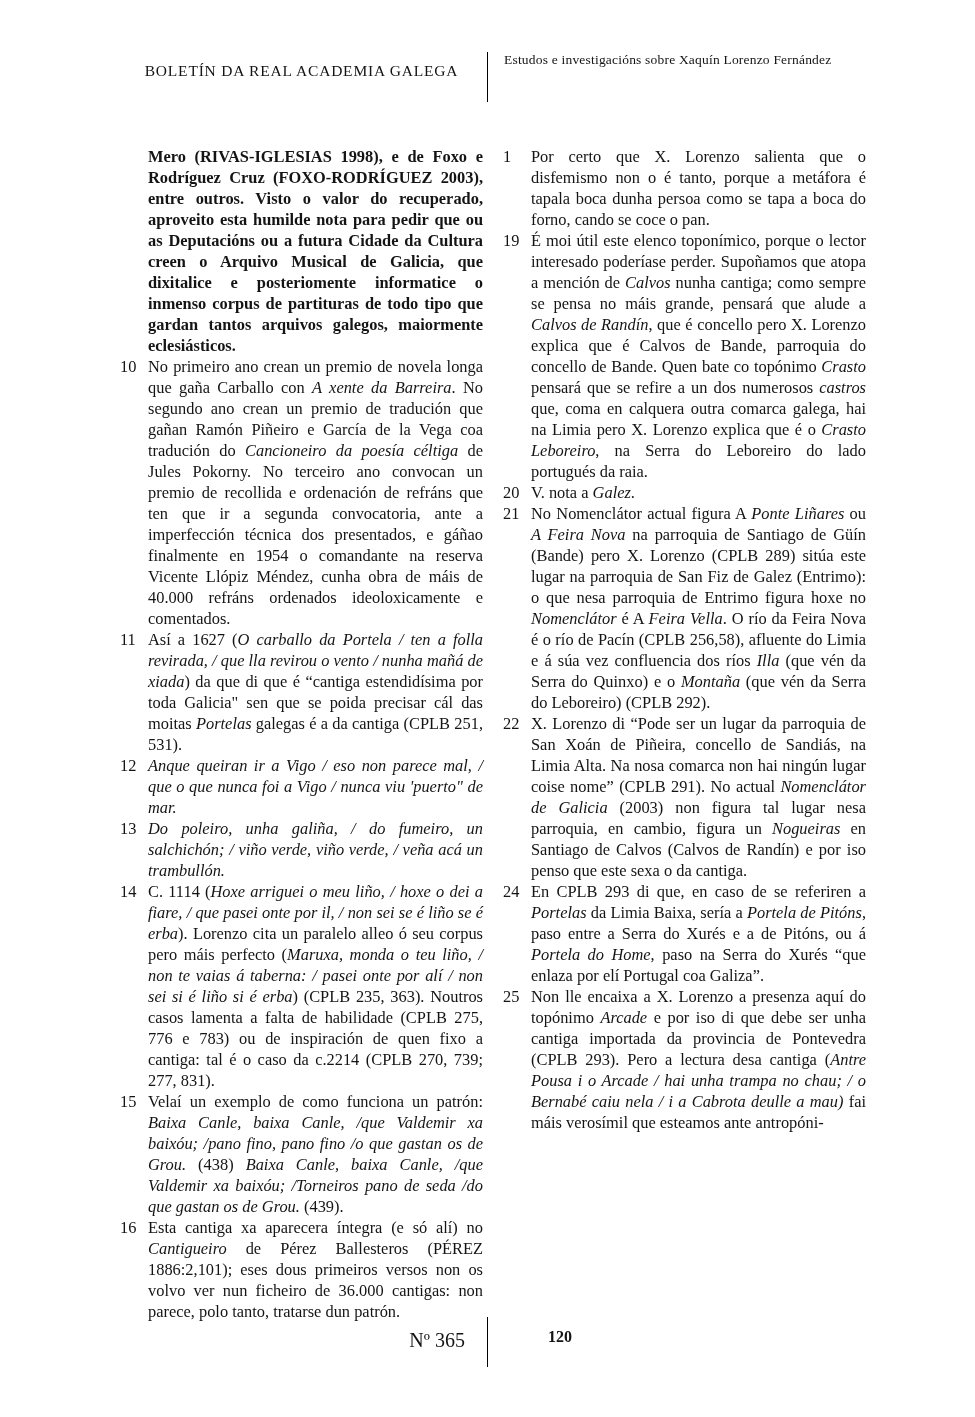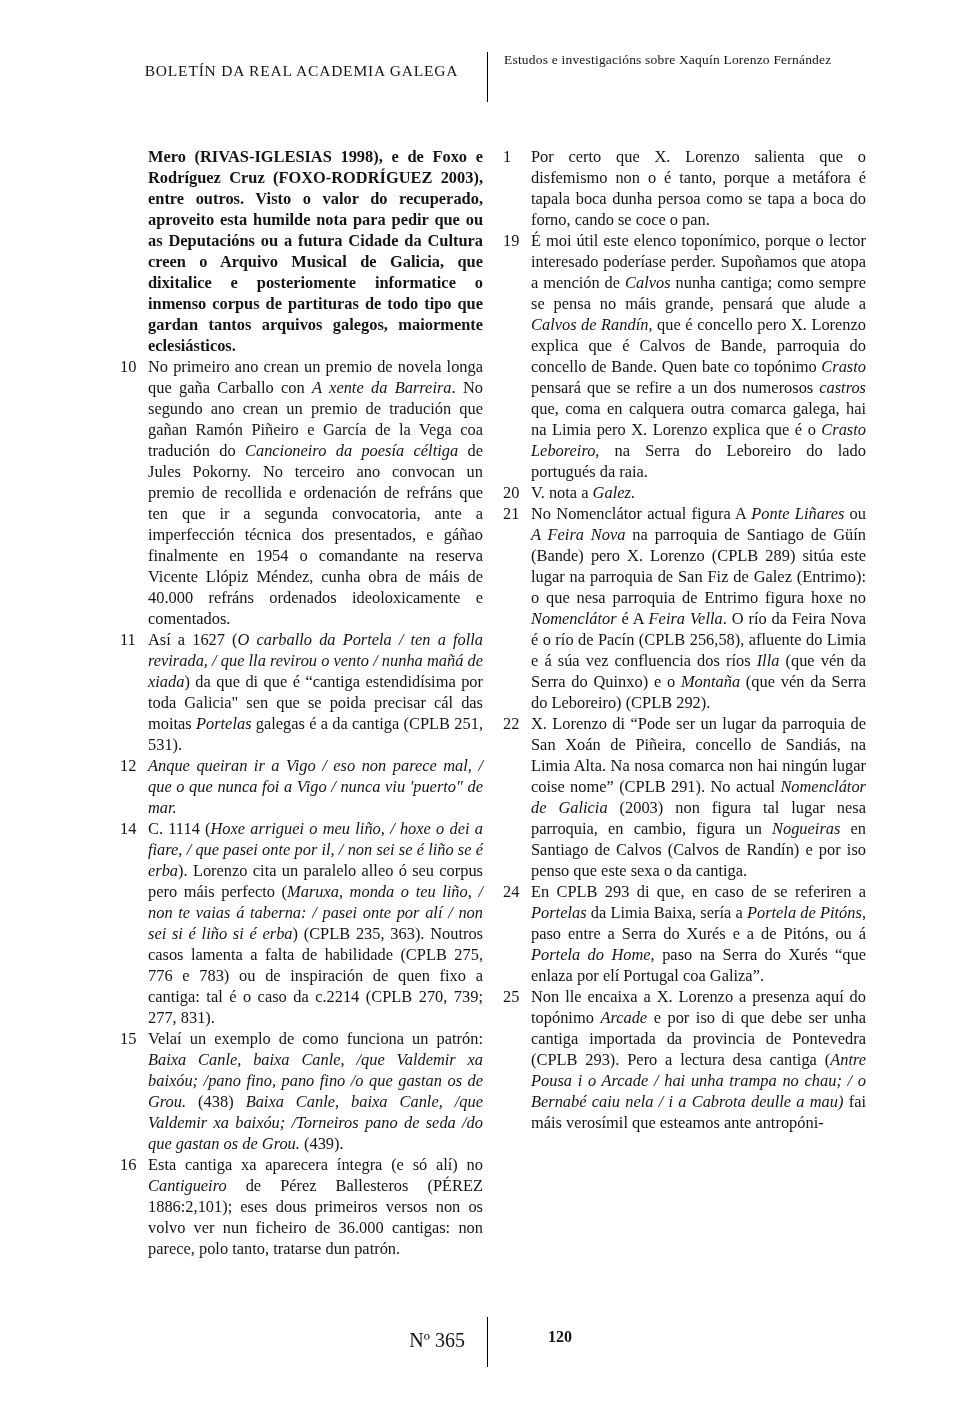--- a/index.html
+++ b/index.html
@@ -65,20 +65,21 @@
 
   <div class="header-divider"></div>
 
   <div class="header-right">Estudos e investigacións sobre Xaquín Lorenzo Fernández</div>
 
   <div class="column column-left">
       <p class="intro"><span>Mero (RIVAS-IGLESIAS 1998), e de Foxo e Rodríguez Cruz (FOXO-RODRÍGUEZ 2003), entre outros. Visto o valor do recuperado, aproveito esta humilde nota para pedir que ou as Deputacións ou a futura Cidade da Cultura creen o Arquivo Musical de Galicia, que dixitalice e posteriomente informatice o inmenso corpus de partituras de todo tipo que gardan tantos arquivos galegos, maiormente eclesiásticos.</span></p>
       <div class="note"><span class="note-num">10</span><span class="note-text"><span>No primeiro ano crean un premio de novela longa que gaña Carballo con </span><em>A xente da Barreira</em><span>. No segundo ano crean un premio de tradución que gañan Ramón Piñeiro e García de la Vega coa tradución do </span><em>Cancioneiro da poesía céltiga</em><span> de Jules Pokorny. No terceiro ano convocan un premio de recollida e ordenación de refráns que ten que ir a segunda convocatoria, ante a imperfección técnica dos presentados, e gáñao finalmente en 1954 o comandante na reserva Vicente Llópiz Méndez, cunha obra de máis de 40.000 refráns ordenados ideoloxicamente e comentados.</span></span></div>
       <div class="note"><span class="note-num">11</span><span class="note-text"><span>Así a 1627 (</span><em>O carballo da Portela / ten a folla revirada, / que lla revirou o vento / nunha mañá de xiada</em><span>) da que di que é “cantiga estendidísima por toda Galicia" sen que se poida precisar cál das moitas </span><em>Portelas</em><span> galegas é a da cantiga (CPLB 251, 531).</span></span></div>
       <div class="note"><span class="note-num">12</span><span class="note-text"><em>Anque queiran ir a Vigo / eso non parece mal, / que o que nunca foi a Vigo / nunca viu 'puerto" de mar.</em></span></div>
+      <div class="note"><span class="note-num">13</span><span class="note-text"><em>Do poleiro, unha galiña, / do fumeiro, un salchichón; / viño verde, viño verde, / veña acá un trambullón.</em></span></div>
       <div class="note"><span class="note-num">14</span><span class="note-text"><span>C. 1114 (</span><em>Hoxe arriguei o meu liño, / hoxe o dei a fiare, / que pasei onte por il, / non sei se é liño se é erba</em><span>). Lorenzo cita un paralelo alleo ó seu corpus pero máis perfecto (</span><em>Maruxa, monda o teu liño, / non te vaias á taberna: / pasei onte por alí / non sei si é liño si é erba</em><span>) (CPLB 235, 363). Noutros casos lamenta a falta de habilidade (CPLB 275, 776 e 783) ou de inspiración de quen fixo a cantiga: tal é o caso da c.2214 (CPLB 270, 739; 277, 831).</span></span></div>
       <div class="note"><span class="note-num">15</span><span class="note-text"><span>Velaí un exemplo de como funciona un patrón: </span><em>Baixa Canle, baixa Canle, /que Valdemir xa baixóu; /pano fino, pano fino /o que gastan os de Grou.</em><span> (438) </span><em>Baixa Canle, baixa Canle, /que Valdemir xa baixóu; /Torneiros pano de seda /do que gastan os de Grou.</em><span> (439).</span></span></div>
       <div class="note"><span class="note-num">16</span><span class="note-text"><span>Esta cantiga xa aparecera íntegra (e só alí) no </span><em>Cantigueiro</em><span> de Pérez Ballesteros (PÉREZ 1886:2,101); eses dous primeiros versos non os volvo ver nun ficheiro de 36.000 cantigas: non parece, polo tanto, tratarse dun patrón.</span></span></div>
     </div>
 
   <div class="column column-right">
       <div class="note"><span class="note-num">1</span><span class="note-text"><span>Por certo que X. Lorenzo salienta que o disfemismo non o é tanto, porque a metáfora é tapala boca dunha persoa como se tapa a boca do forno, cando se coce o pan.</span></span></div>
       <div class="note"><span class="note-num">19</span><span class="note-text"><span>É moi útil este elenco toponímico, porque o lector interesado poderíase perder. Supoñamos que atopa a mención de </span><em>Calvos</em><span> nunha cantiga; como sempre se pensa no máis grande, pensará que alude a </span><em>Calvos de Randín</em><span>, que é concello pero X. Lorenzo explica que é Calvos de Bande, parroquia do concello de Bande. Quen bate co topónimo </span><em>Crasto</em><span> pensará que se refire a un dos numerosos </span><em>castros</em><span> que, coma en calquera outra comarca galega, hai na Limia pero X. Lorenzo explica que é o </span><em>Crasto Leboreiro</em><span>, na Serra do Leboreiro do lado portugués da raia.</span></span></div>
       <div class="note"><span class="note-num">20</span><span class="note-text"><span>V. nota a </span><em>Galez</em><span>.</span></span></div>
       <div class="note"><span class="note-num">21</span><span class="note-text"><span>No Nomenclátor actual figura A </span><em>Ponte Liñares</em><span> ou </span><em>A Feira Nova</em><span> na parroquia de Santiago de Güín (Bande) pero X. Lorenzo (CPLB 289) sitúa este lugar na parroquia de San Fiz de Galez (Entrimo): o que nesa parroquia de Entrimo figura hoxe no </span><em>Nomenclátor</em><span> é A </span><em>Feira Vella</em><span>. O río da Feira Nova é o río de Pacín (CPLB 256,58), afluente do Limia e á súa vez confluencia dos ríos </span><em>Illa</em><span> (que vén da Serra do Quinxo) e o </span><em>Montaña</em><span> (que vén da Serra do Leboreiro) (CPLB 292).</span></span></div>

